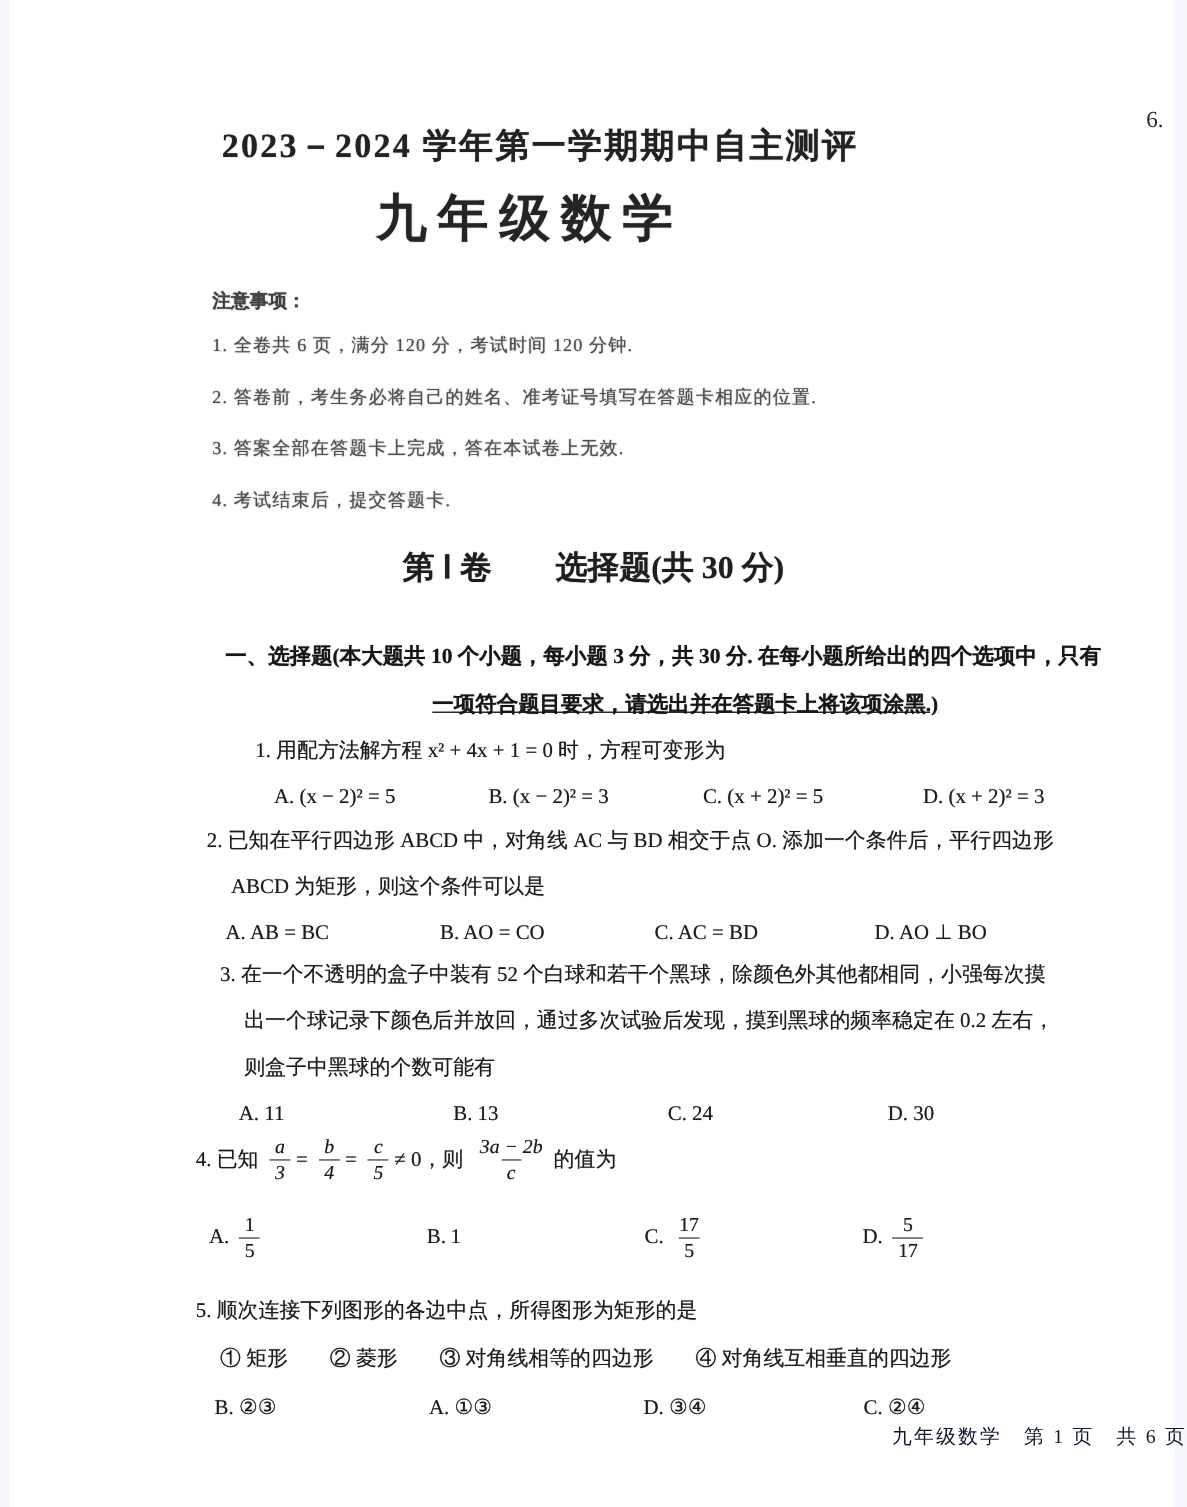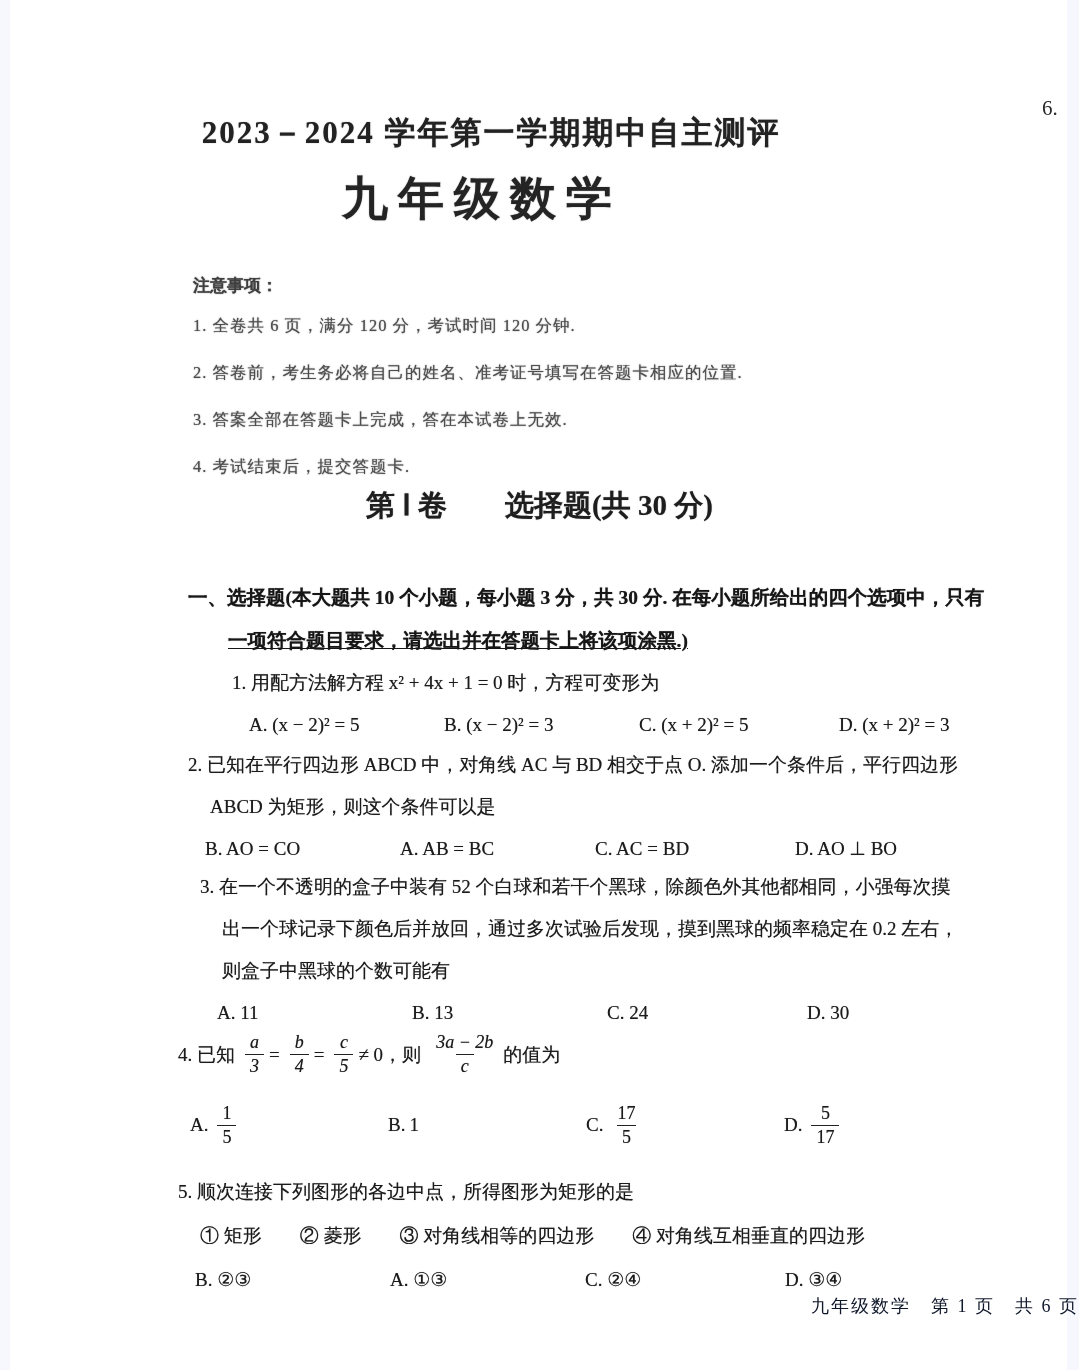--- a/index.html
+++ b/index.html
@@ -39,39 +39,39 @@
     font-size: 46px; font-weight: 700; letter-spacing: 10px;
     color: #242424; text-shadow: 0 0 1.2px rgba(40,40,40,.6);
   }
 
   .notes {
     position: absolute; left: 193px; top: 262px; width: 700px;
     color: #4e4e4e;
     text-shadow: 0 0 1.3px rgba(95,95,95,.9);
   }
   .notes-heading {
-    font-size: 17px; font-weight: 700; margin: 12px 0 18px 0; color: #3f3f3f;
+    font-size: 17px; font-weight: 700; margin: 0 0 18px 0; color: #3f3f3f;
   }
   .note-item {
     font-size: 16.5px; margin: 0 0 25px 0; letter-spacing: 1px;
   }
 
   .section-heading {
-    position: absolute; left: 0; width: 1079px; top: 486px;
+    position: absolute; left: 0; width: 1079px; top: 496px;
     text-align: center;
     font-size: 29px; font-weight: 700; color: #1e1e1e;
     text-shadow: 0 0 1px rgba(30,30,30,.6);
   }
 
   .intro {
     position: absolute; left: 188px; top: 576px; width: 830px;
     font-weight: 700; font-size: 19.5px; color: #161616;
     text-shadow: 0 0 0.8px rgba(25,25,25,.7);
   }
-  .intro p { margin: 0; line-height: 43px; }
+  .intro p { margin: 0; line-height: 43px; text-align: center; }
   .intro .line2 { padding-left: 40px; text-decoration: underline; }
 
   .question {
     position: absolute; left: 188px; width: 832px;
     font-size: 19px; color: #1b1b1b;
     text-shadow: 0 0 0.7px rgba(30,30,30,.6);
   }
   .question p { margin: 0; line-height: 42px; }
   .question .indent { padding-left: 22px; }
   .options {
@@ -145,22 +145,22 @@
       <span class="opt">B. (x − 2)² = 3</span>
       <span class="opt">C. (x + 2)² = 5</span>
       <span class="opt">D. (x + 2)² = 3</span>
     </div>
   </section>
 
   <section class="question q2">
     <p class="stem">2. 已知在平行四边形 ABCD 中，对角线 AC 与 BD 相交于点 O. 添加一个条件后，平行四边形</p>
     <p class="stem indent">ABCD 为矩形，则这个条件可以是</p>
     <div class="options">
+      <span class="opt">A. AB = BC</span>
       <span class="opt">B. AO = CO</span>
-      <span class="opt">A. AB = BC</span>
       <span class="opt">C. AC = BD</span>
       <span class="opt">D. AO ⊥ BO</span>
     </div>
   </section>
 
   <section class="question q3">
     <p class="stem">3. 在一个不透明的盒子中装有 52 个白球和若干个黑球，除颜色外其他都相同，小强每次摸</p>
     <p class="stem indent">出一个球记录下颜色后并放回，通过多次试验后发现，摸到黑球的频率稳定在 0.2 左右，</p>
     <p class="stem indent">则盒子中黑球的个数可能有</p>
     <div class="options">
@@ -223,19 +223,19 @@
       </span>
     </div>
   </section>
 
   <section class="question q5">
     <p class="stem">5. 顺次连接下列图形的各边中点，所得图形为矩形的是</p>
     <p class="stem indent">① 矩形　　② 菱形　　③ 对角线相等的四边形　　④ 对角线互相垂直的四边形</p>
     <div class="options">
       <span class="opt">B. ②③</span>
       <span class="opt">A. ①③</span>
+      <span class="opt">D. ③④</span>
       <span class="opt">C. ②④</span>
-      <span class="opt">D. ③④</span>
     </div>
   </section>
 
   <div class="footer">九年级数学　第 1 页　共 6 页</div>
 </div>
 
 </body></html>

